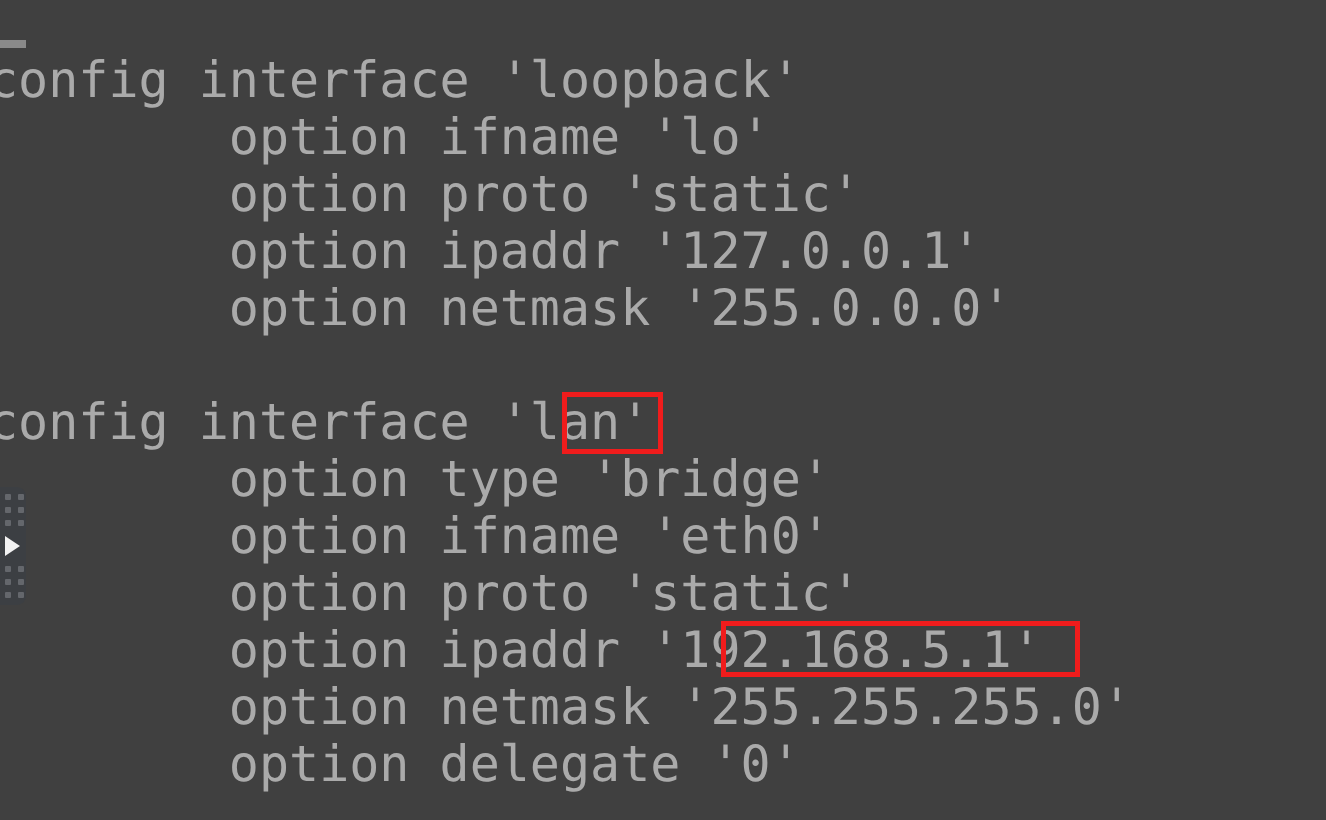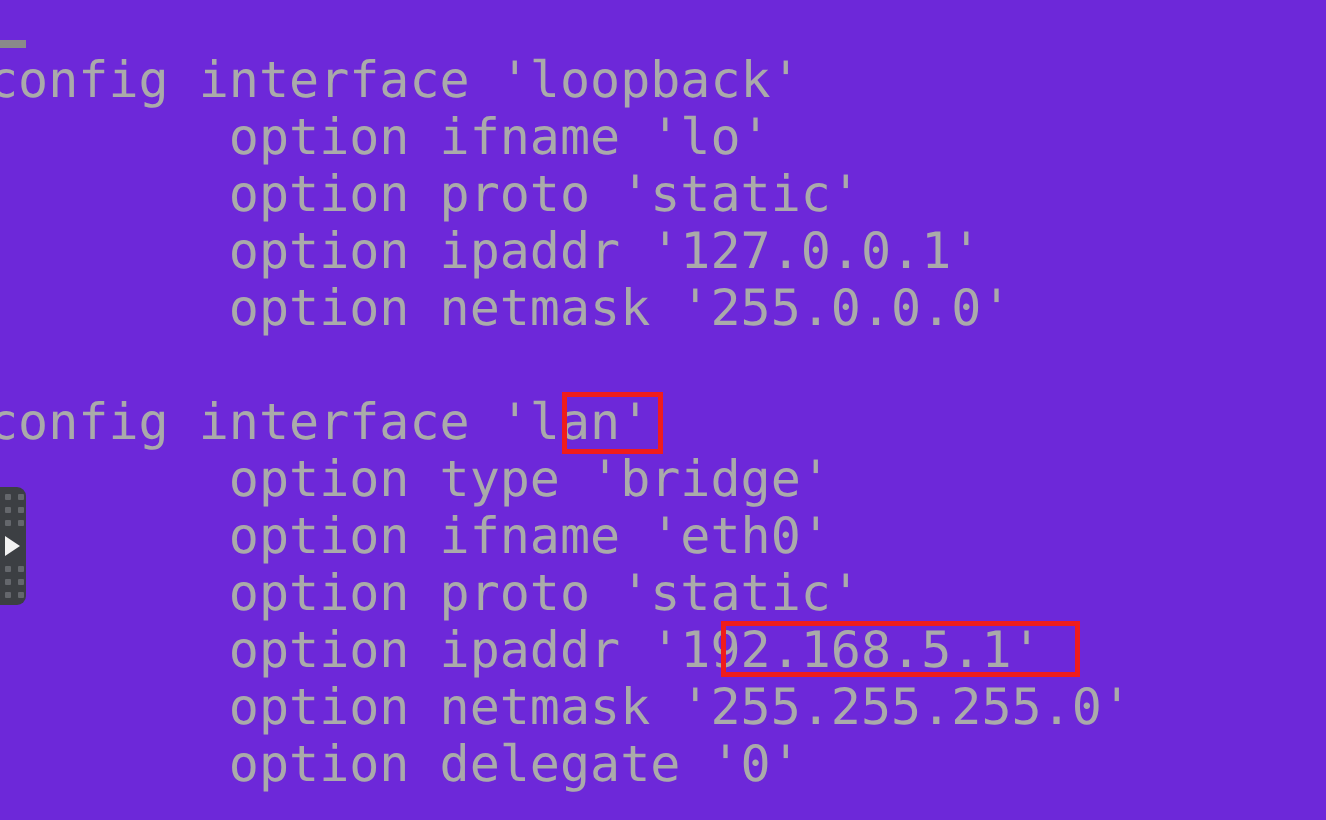--- a/index.html
+++ b/index.html
@@ -11,21 +11,21 @@
     width: 1326px;
     height: 820px;
     overflow: hidden;
     font-family: "DejaVu Sans Mono", "Liberation Mono", monospace;
   }
 
   #screen {
     position: relative;
     width: 1326px;
     height: 820px;
-    background: #6d28d9;
+    background: #404040;
     overflow: hidden;
   }
 
   
   .top-nub {
     position: absolute;
     left: 0px;
     top: 40px;
     width: 26px;
     height: 8px;

